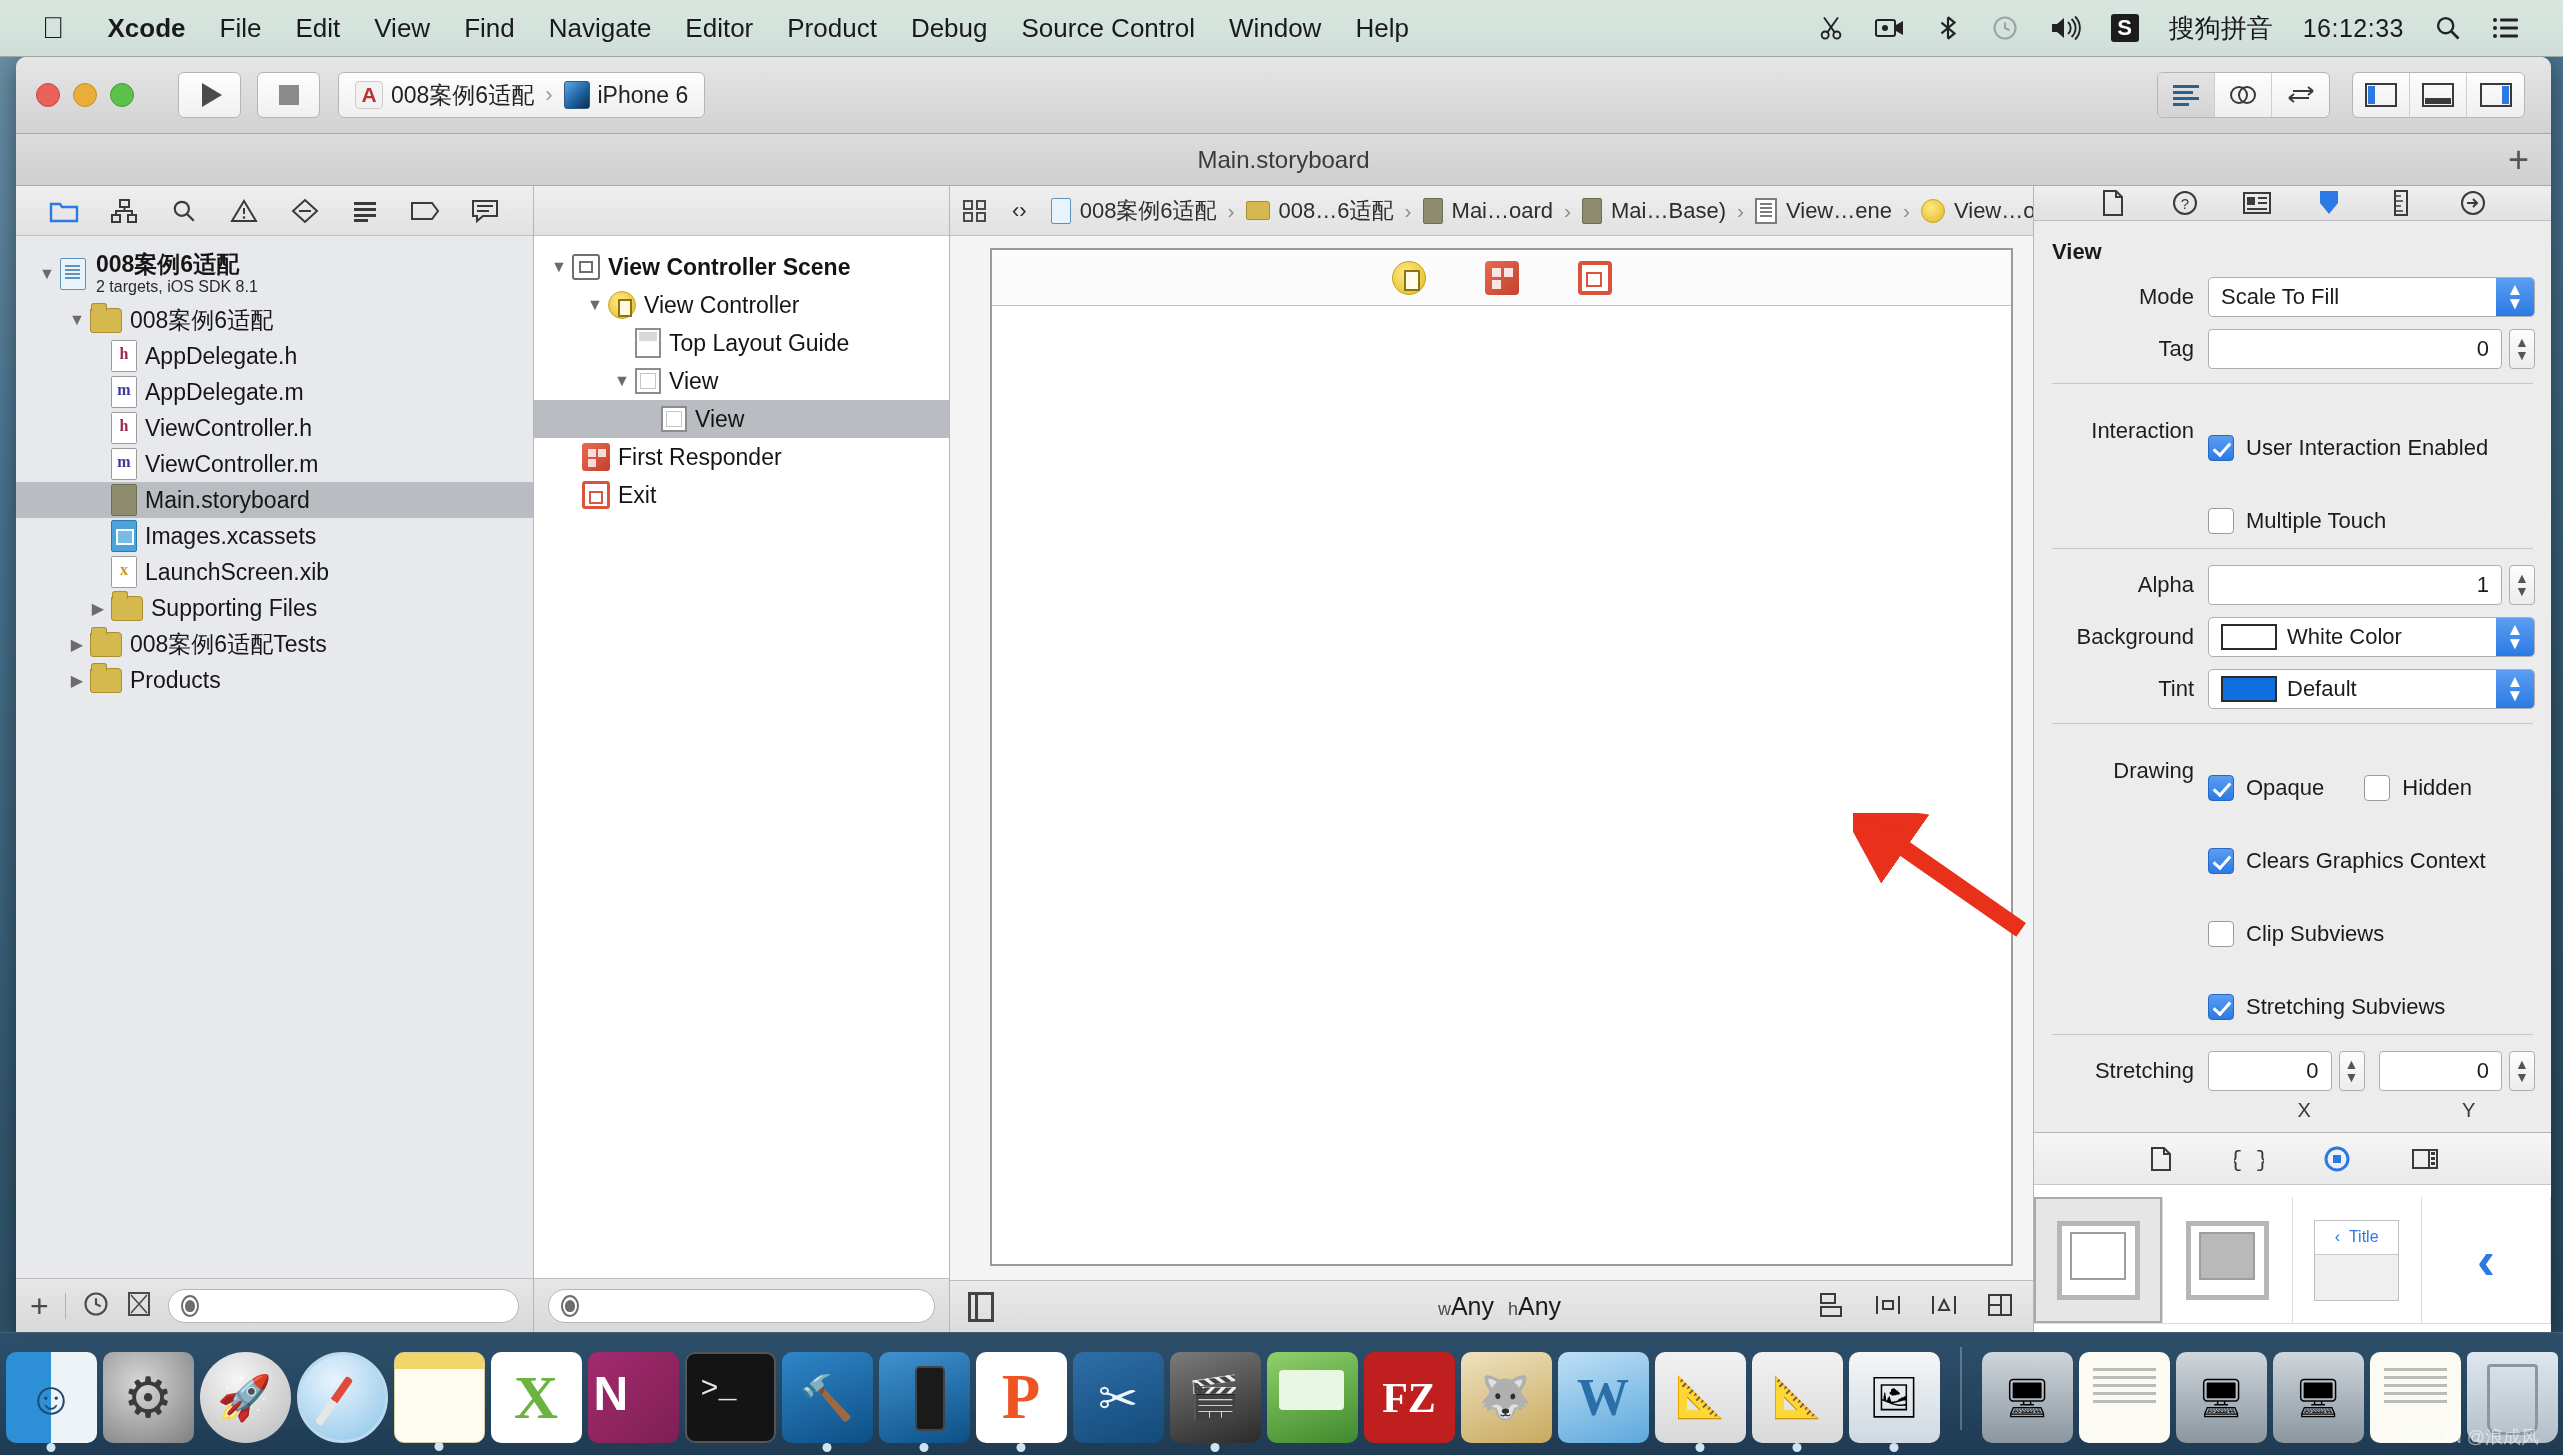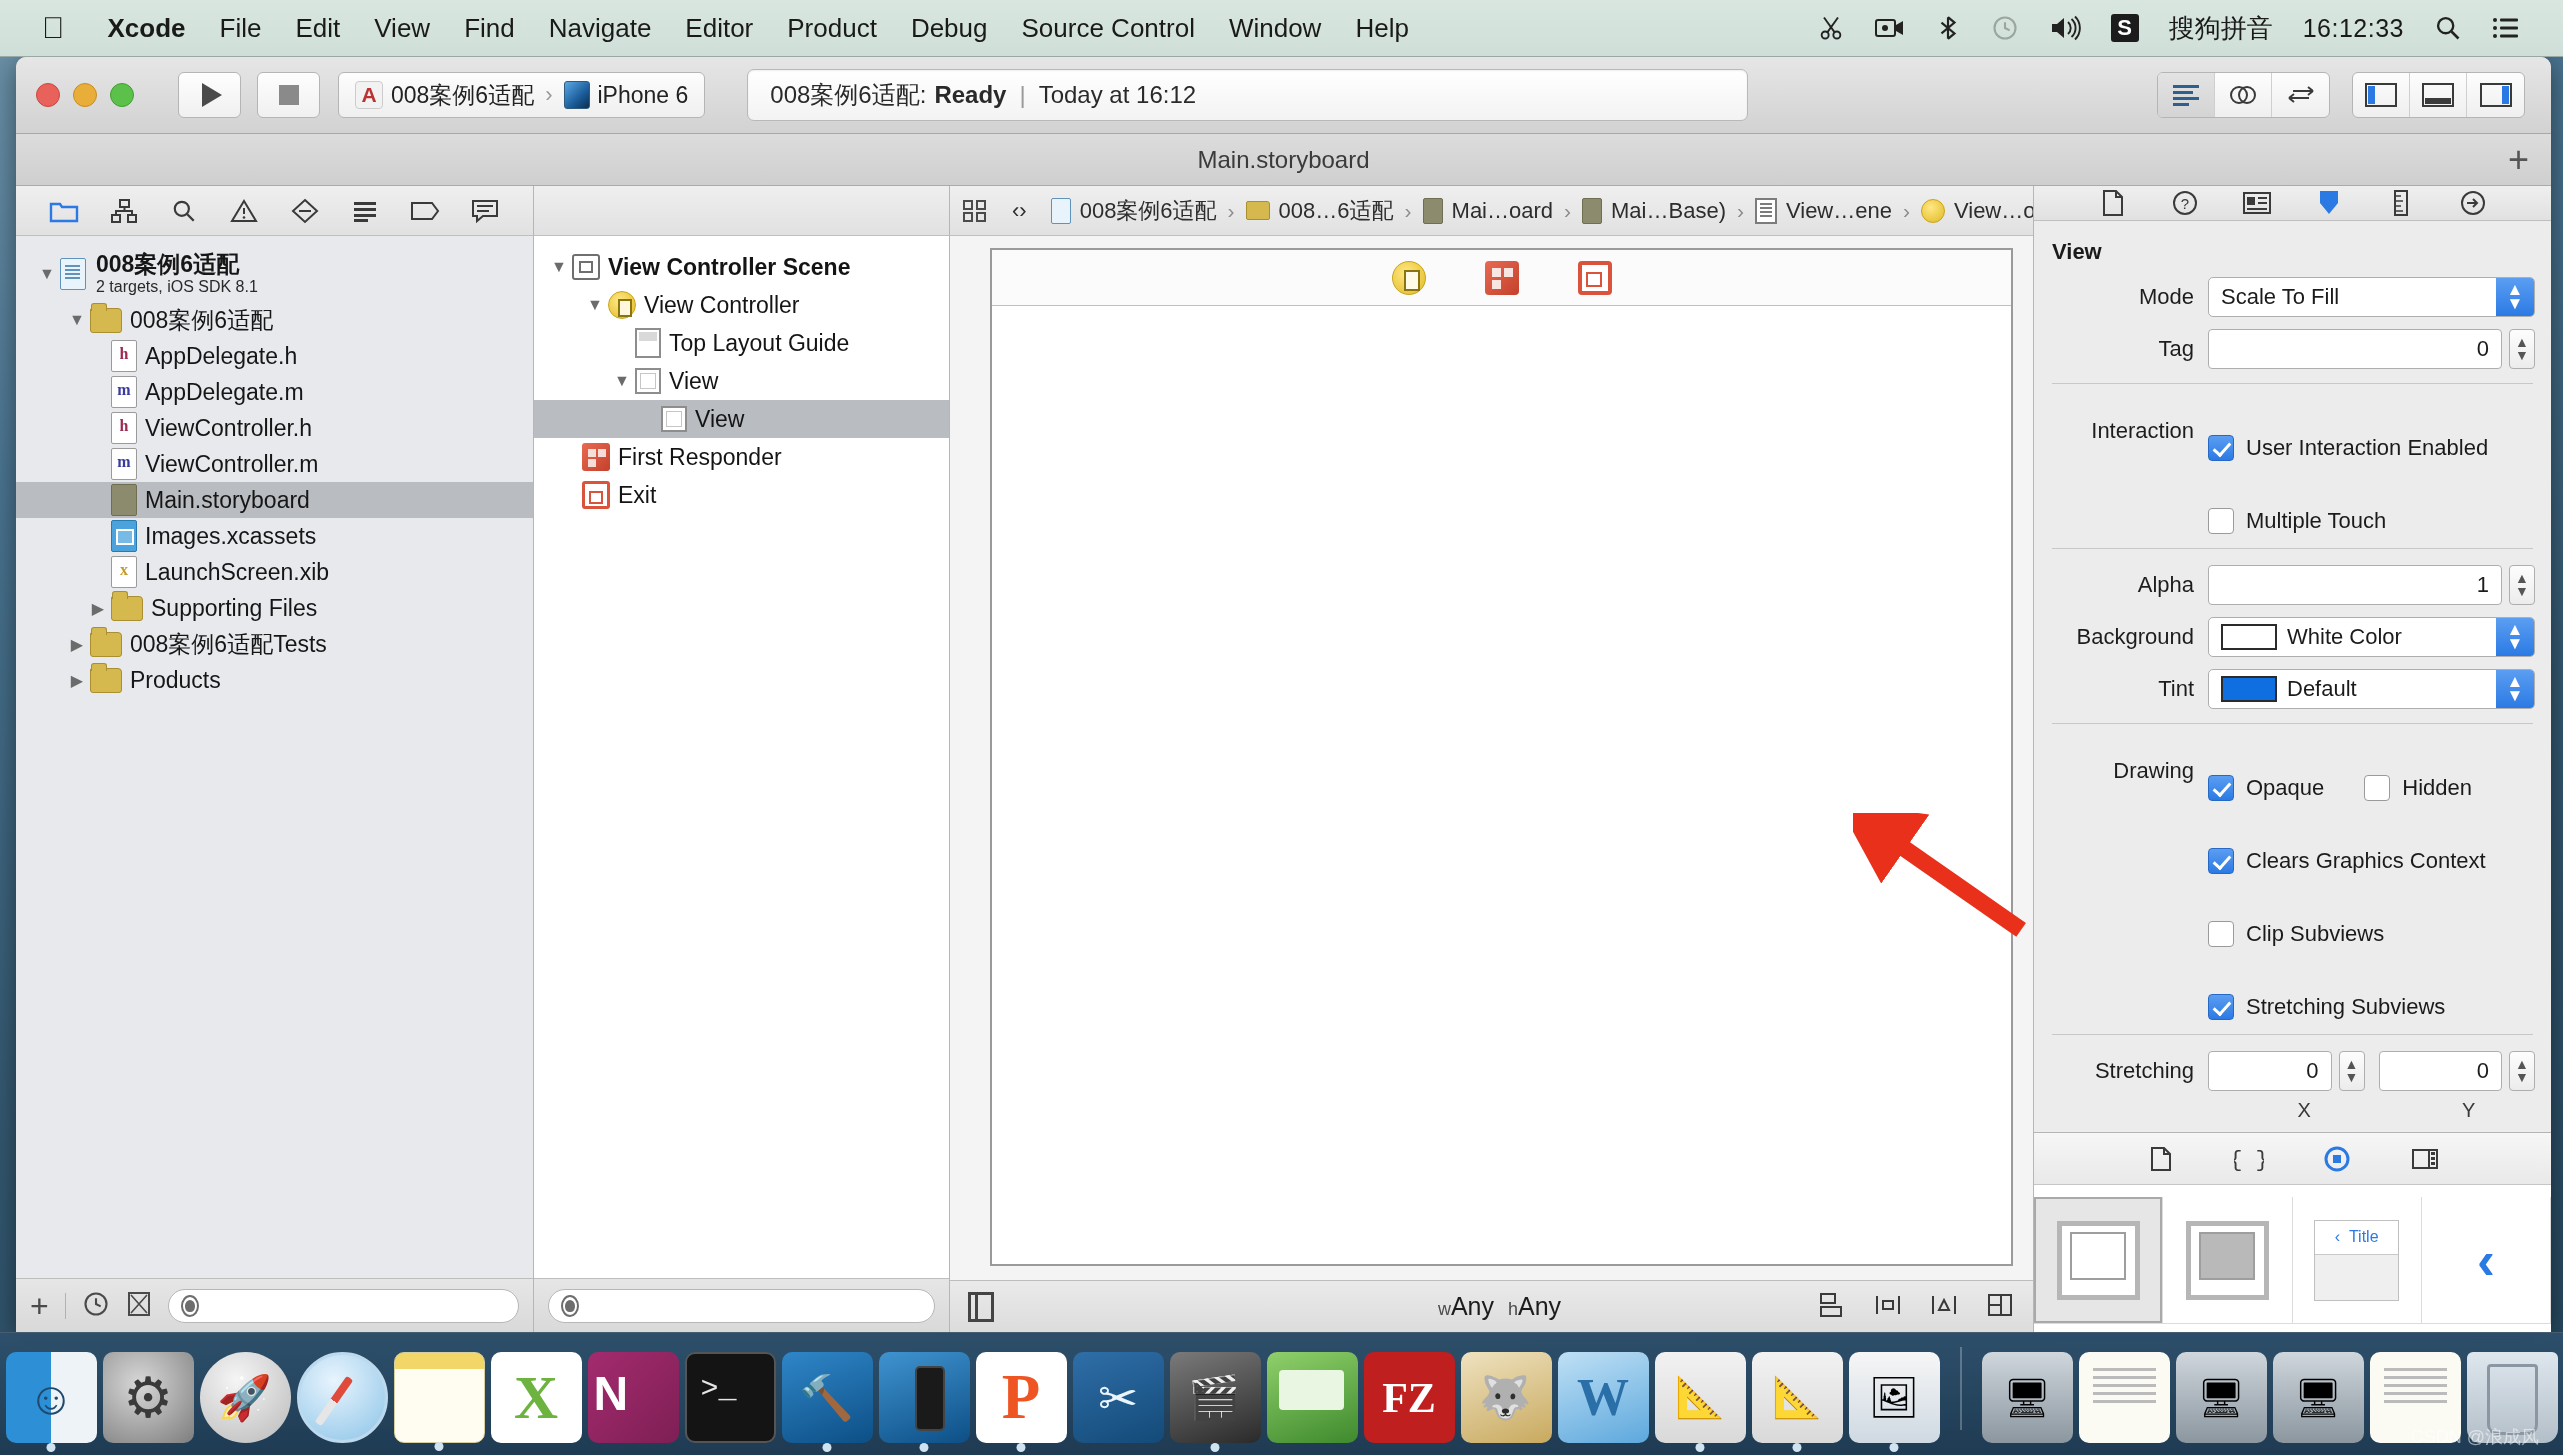--- a/index.html
+++ b/index.html
@@ -505,26 +505,20 @@
       </div>
 
       <div class="scheme-box">
         <span class="ico-xc"></span>
         <span>008案例6适配</span>
         <span class="scheme-sep">›</span>
         <span class="ico-dev"></span>
         <span>iPhone 6</span>
       </div>
 
-      <div class="status-box">
-        <span>008案例6适配:</span>
-        <b style="margin-left:8px">Ready</b>
-        <span class="divider">|</span>
-        <span>Today at 16:12</span>
-      </div>
 
       <div class="tb-right">
         <div class="seg">
           <div class="on">
             <svg width="30" height="24" viewBox="0 0 30 24">
                 <g fill="#2f5f8f">
                   <rect x="2" y="2" width="26" height="3"></rect>
                   <rect x="2" y="8" width="20" height="3"></rect>
                   <rect x="2" y="14" width="26" height="3"></rect>
                   <rect x="2" y="20" width="16" height="3"></rect>

